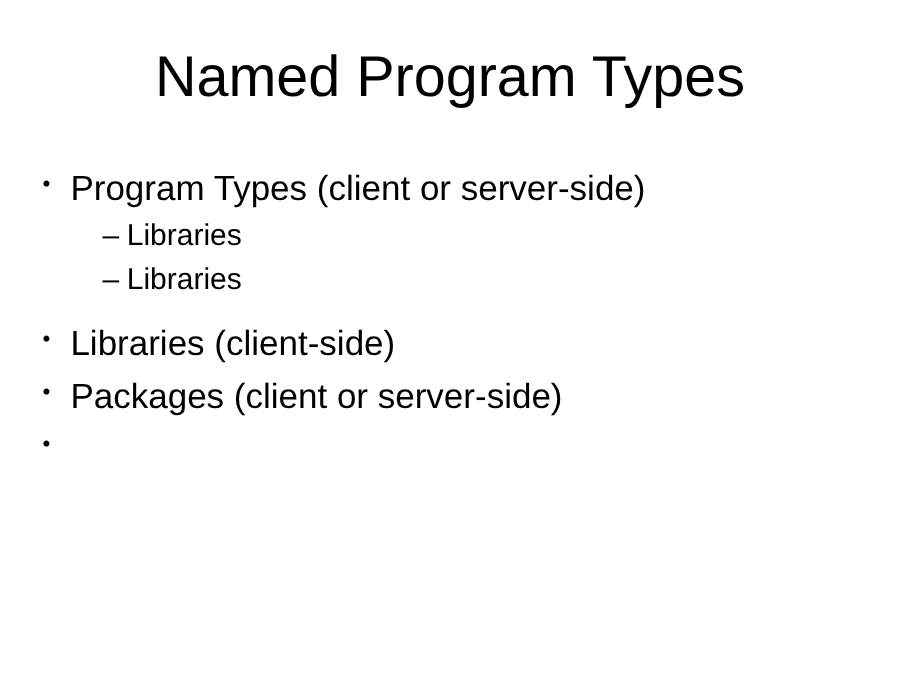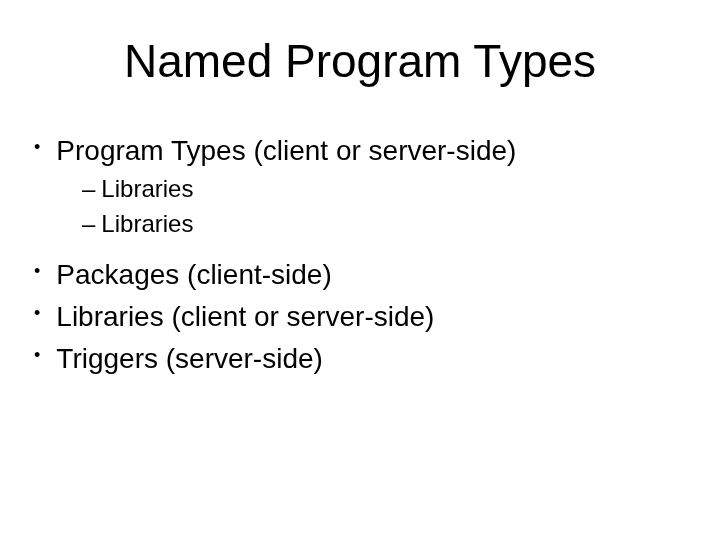--- a/index.html
+++ b/index.html
@@ -76,27 +76,26 @@
 
     <div class="bullet-l2">
       <span class="dash">–</span>
       <span>Libraries</span>
     </div>
 
     <div class="gap"></div>
 
     <div class="bullet-l1">
       <span class="dot">•</span>
-      <span>Packages (client-side)</span>
+      <span>Libraries (client-side)</span>
     </div>
 
     <div class="bullet-l1">
       <span class="dot">•</span>
-      <span>Libraries (client or server-side)</span>
+      <span>Packages (client or server-side)</span>
     </div>
 
     <div class="bullet-l1">
       <span class="dot">•</span>
-      <span>Triggers (server-side)</span>
     </div>
 
   </div>
 </div>
 
 </body></html>

